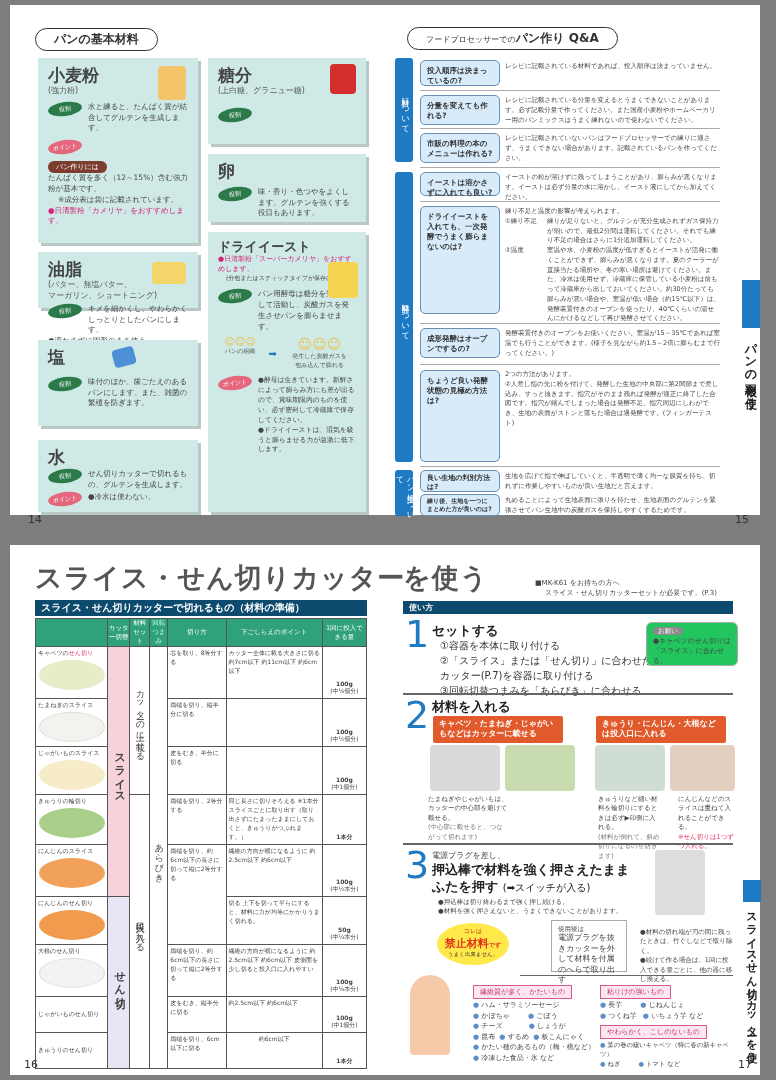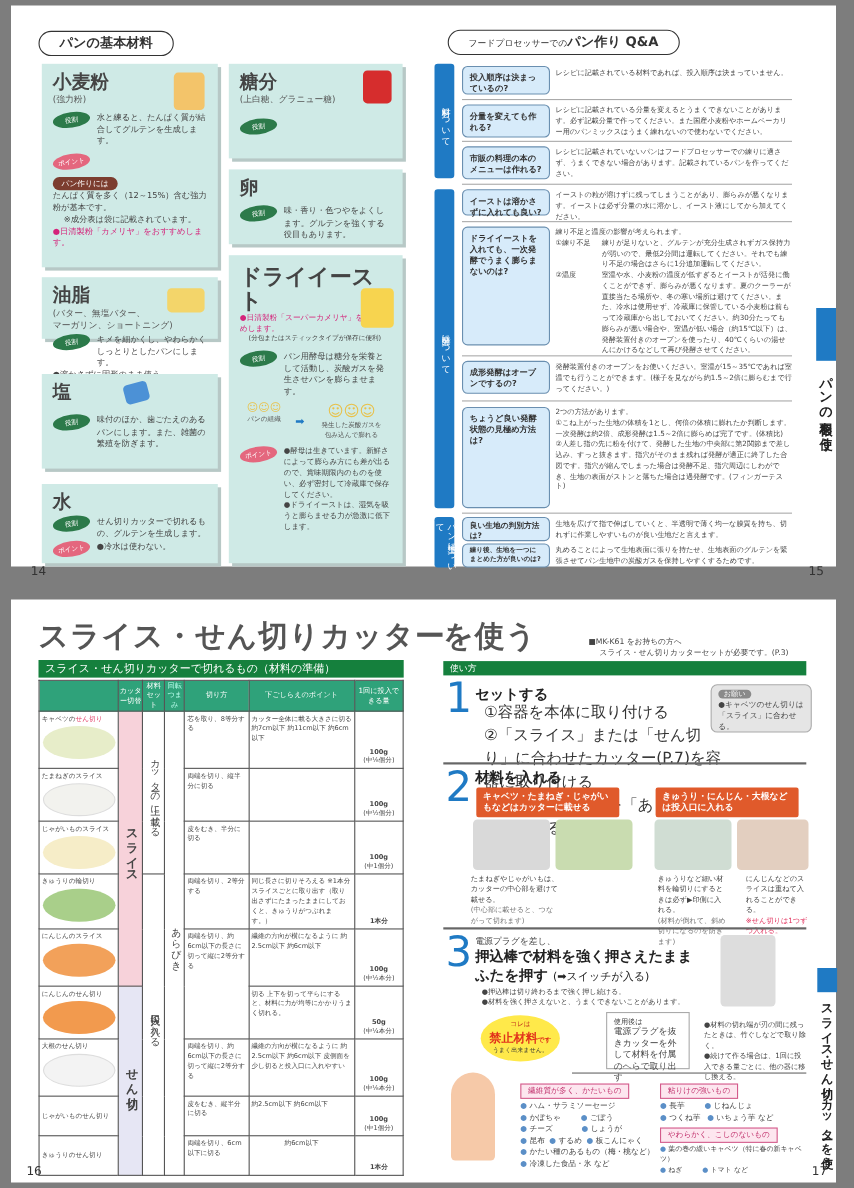--- a/index.html
+++ b/index.html
@@ -22,30 +22,30 @@
 .ill{position:absolute;border-radius:4px}
 
 .qa-side{position:absolute;left:395px;width:18px;background:#1f7ac4;color:#fff;font-size:8px;writing-mode:vertical-rl;display:flex;align-items:center;justify-content:center;border-radius:3px}
 .q{position:absolute;left:420px;width:80px;background:#d7ebfa;border:1px solid #6a8fb0;border-radius:5px;font-size:7.5px;font-weight:bold;padding:5px 6px;line-height:1.35;color:#333}
 .a{position:absolute;left:505px;width:215px;font-size:6.5px;line-height:1.5;color:#444}
 .sep{position:absolute;left:420px;width:300px;border-top:1px solid #aaa}
 .tab-v{position:absolute;writing-mode:vertical-rl;font-size:12px;font-weight:bold;color:#222}
 .tab-b{position:absolute;background:#1f7ac4}
 
 .bigtitle{position:absolute;font-size:27px;font-weight:bold;color:#555;letter-spacing:1px}
-.bluebar{position:absolute;background:#15803d;color:#fff;font-weight:normal}
+.bluebar{position:absolute;background:#0c4a6e;color:#fff;font-weight:bold}
 table.cut{position:absolute;left:35px;top:618px;width:332px;border-collapse:collapse;font-size:6px}
 table.cut th{background:#2fa27a;color:#fff;font-weight:normal;border:1px solid #555;height:22px;font-size:6.5px}
 table.cut td{border:1px solid #555;vertical-align:top;padding:2px;color:#444}
 .food{height:30px;border-radius:50%;margin:2px auto;width:66px}
 .vert{writing-mode:vertical-rl;font-size:9px;margin:auto}
 
 .step-num{position:absolute;font-size:38px;color:#1f7ac4;font-weight:normal}
 .step-title{position:absolute;font-size:13px;font-weight:bold;color:#222}
-.step-line{position:absolute;font-size:14px;color:#333;line-height:1.5}
+.step-line{position:absolute;font-size:10px;color:#333;line-height:1.5}
 .orange{position:absolute;background:#e05a2b;color:#fff;font-size:8px;font-weight:bold;padding:3px 6px;line-height:1.3;border-radius:2px}
 .small{position:absolute;font-size:6.5px;line-height:1.45;color:#444}
 .note-box{position:absolute;border:1px solid #aaa;border-radius:6px;padding:4px 6px;font-size:7px;color:#444}
 .cat{position:absolute;border:1px solid #d35b8b;background:#fde6ef;color:#c2336e;font-size:7px;padding:1px 6px}
 .list{position:absolute;font-size:7px;line-height:1.5;color:#444}
 .list span::before{content:"● ";color:#5b8fc7}
 </style>
 </head>
 <body>
 
@@ -115,21 +115,21 @@
 
 <div class="card" style="left:208px;top:154px;width:158px;height:68px">
   <h3>卵</h3>
   <div class="row">
       <span class="bdg g">役割</span>
       <span class="tx">味・香り・色つやをよくします。グルテンを強くする役目もあります。</span>
     </div>
 </div>
 
 <div class="card" style="left:208px;top:232px;width:158px;height:280px">
-  <h3 style="font-size:20px">ドライイースト</h3>
+  <h3 style="font-size:13px">ドライイースト</h3>
   <div class="ill" style="right:8px;top:30px;width:30px;height:36px;background:#f7d44f"></div>
   <div class="pink" style="font-size:7px">●日清製粉「スーパーカメリヤ」をおすすめします。</div>
   <div class="tx" style="font-size:6px;padding-left:8px">(分包またはスティックタイプが保存に便利)</div>
   <div class="row">
       <span class="bdg g">役割</span>
       <span class="tx">パン用酵母は糖分を栄養として活動し、炭酸ガスを発生させパンを膨らませます。</span>
     </div>
   <div style="display:flex;justify-content:space-around;margin-top:4px;font-size:6px;text-align:center;color:#555">
     <div><div style="color:#e8c14a;font-size:10px">☺☺☺</div><span>パンの組織</span></div>
     <div style="color:#1f7ac4;font-size:10px;align-self:center">➡</div>
@@ -173,21 +173,20 @@
       <span>室温や水、小麦粉の温度が低すぎるとイーストが活発に働くことができず、膨らみが悪くなります。夏のクーラーが直接当たる場所や、冬の寒い場所は避けてください。また、冷水は使用せず、冷蔵庫に保管している小麦粉は前もって冷蔵庫から出しておいてください。約30分たっても膨らみが悪い場合や、室温が低い場合（約15℃以下）は、発酵装置付きのオーブンを使ったり、40℃くらいの湯せんにかけるなどして再び発酵させてください。</span>
     </div>
 </div>
 <div class="sep" style="top:323px"></div>
 <div class="q" style="top:328px;height:30px">成形発酵はオーブンでするの?</div>
 <div class="a" style="top:329px">発酵装置付きのオーブンをお使いください。室温が15～35℃であれば室温でも行うことができます。(様子を見ながら約1.5～2倍に膨らむまで行ってください。)</div>
 <div class="sep" style="top:364px"></div>
 <div class="q" style="top:370px;height:92px">ちょうど良い発酵状態の見極め方法は?</div>
 <div class="a" style="top:370px">
   <div>2つの方法があります。</div>
-  <div>①こね上がった生地の体積を1とし、何倍の体積に膨れたか判断します。一次発酵は約2倍、成形発酵は1.5～2倍に膨らめば完了です。(体積比)</div>
   <div>②人差し指の先に粉を付けて、発酵した生地の中央部に第2関節まで差し込み、すっと抜きます。指穴がそのまま残れば発酵が適正に終了した合図です。指穴が縮んでしまった場合は発酵不足、指穴周辺にしわができ、生地の表面がストンと落ちた場合は過発酵です。(フィンガーテスト)</div>
 </div>
 <div class="sep" style="top:466px"></div>
 <div class="q" style="top:470px;height:22px;font-size:7px;padding:3px 6px">良い生地の判別方法は?</div>
 <div class="a" style="top:472px">生地を広げて指で伸ばしていくと、半透明で薄く均一な膜質を持ち、切れずに作業しやすいものが良い生地だと言えます。</div>
 <div class="q" style="top:494px;height:22px;font-size:6px;padding:2px 6px">練り後、生地を一つにまとめた方が良いのは?</div>
 <div class="a" style="top:496px">丸めることによって生地表面に張りを持たせ、生地表面のグルテンを緊張させてパン生地中の炭酸ガスを保持しやすくするためです。</div>
 
 <div class="tab-b" style="left:742px;top:280px;width:18px;height:48px"></div>
 <div class="tab-v" style="left:742px;top:334px">パンの羽根を使う</div>
@@ -312,21 +311,21 @@
   </div>
 <div class="bluebar" style="left:403px;top:601px;width:330px;height:13px;font-size:8px;padding:1px 6px">使い方</div>
 
 <div class="step-num" style="left:405px;top:612px">1</div>
 <div class="step-title" style="left:432px;top:622px">セットする</div>
 <div class="step-line" style="left:440px;top:638px;width:220px">
   <div>①容器を本体に取り付ける</div>
   <div>②「スライス」または「せん切り」に合わせたカッター(P.7)を容器に取り付ける</div>
   <div>③回転切替つまみを「あらびき」に合わせる</div>
 </div>
-<div class="note-box" style="left:646px;top:622px;width:92px;height:44px;background:#e5e5e5">
+<div class="note-box" style="left:646px;top:622px;width:92px;height:44px;background:#22c55e">
   <span style="background:#8a8a8a;color:#fff;border-radius:6px;padding:0 5px;font-size:6.5px">お願い</span>
   <div>●キャベツのせん切りは「スライス」に合わせる。</div>
 </div>
 <div style="position:absolute;left:403px;top:693px;width:330px;border-top:2px solid #666"></div>
 
 <div class="step-num" style="left:405px;top:693px">2</div>
 <div class="step-title" style="left:432px;top:698px">材料を入れる</div>
 <div class="orange" style="left:433px;top:716px;width:130px">キャベツ・たまねぎ・じゃがいもなどはカッターに載せる</div>
 <div class="orange" style="left:596px;top:716px;width:130px">きゅうり・にんじん・大根などは投入口に入れる</div>
 <div class="ill" style="left:430px;top:745px;width:70px;height:46px;background:#d9d9d9"></div>

